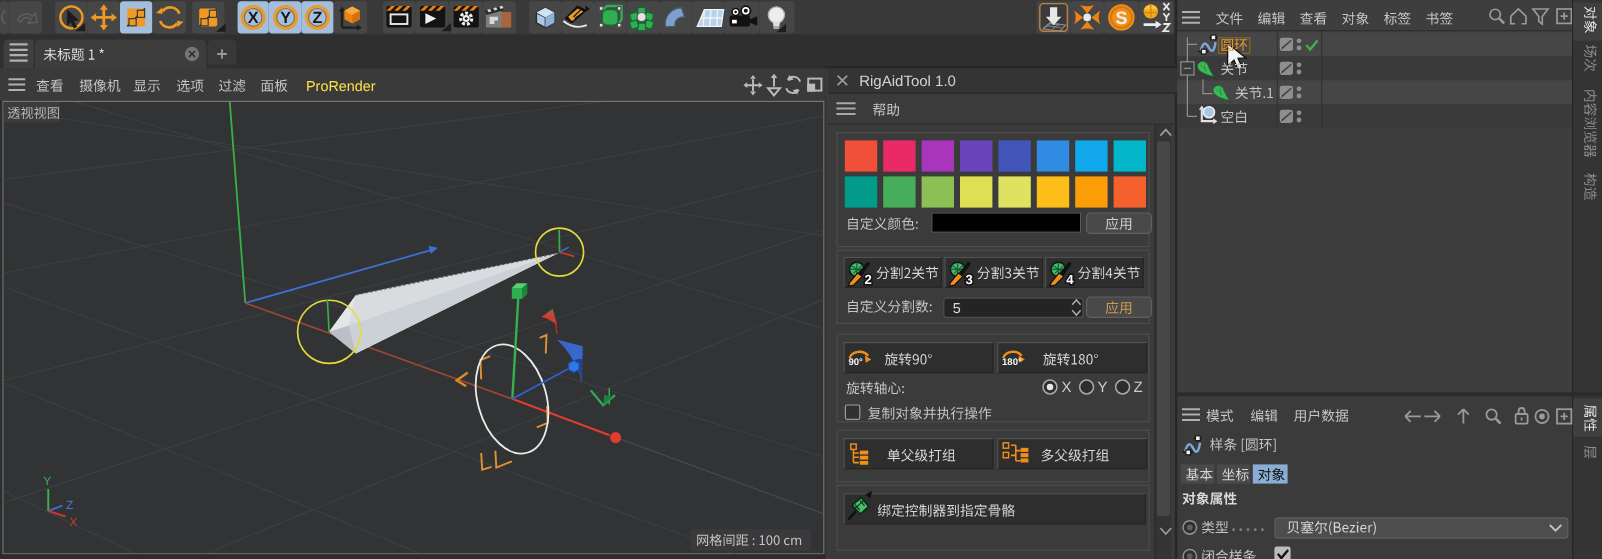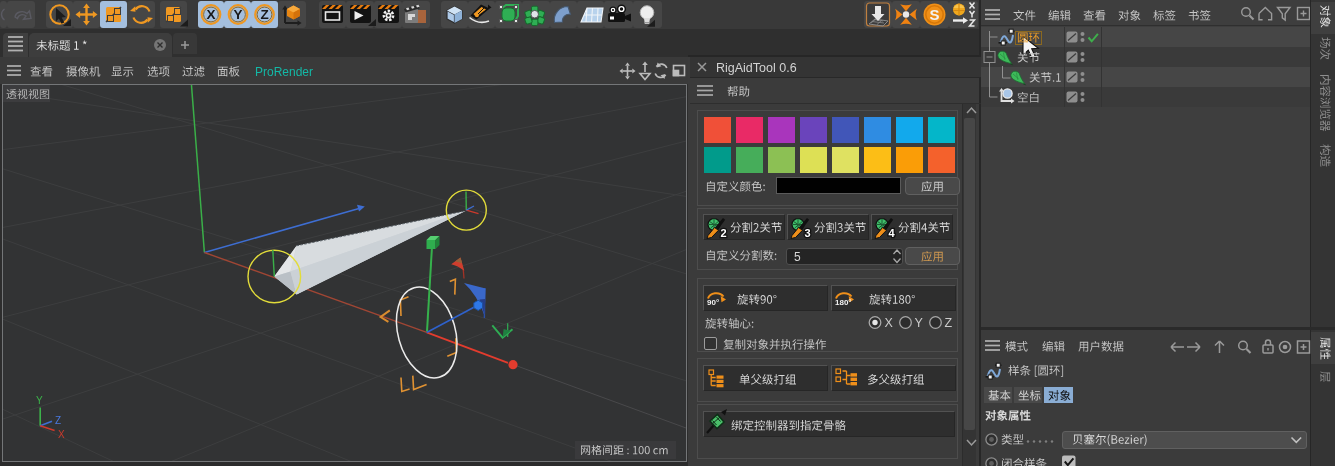--- a/index.html
+++ b/index.html
@@ -1,21 +1,21 @@
 <!DOCTYPE html>
 <html><head><meta charset="utf-8"><style>
 *{margin:0;padding:0;box-sizing:border-box}
 html,body{width:1335px;height:466px;overflow:hidden;background:#2d2d2d;
  font-family:"Liberation Sans",sans-serif;-webkit-font-smoothing:antialiased}
 #root{position:relative;width:1335px;height:466px;background:#2d2d2d}
 .abs{position:absolute}
 svg.t{position:absolute;overflow:visible}
 .tile{position:absolute;top:1px;height:27px;background:#464646;border-radius:3px}
 .tileb{background:#a4bfde}
-.lat{position:absolute;color:#14b8a6;font-size:12px;white-space:pre}
+.lat{position:absolute;color:#fde047;font-size:12px;white-space:pre}
 </style></head>
 <body>
 <div id="root">
 <div class="abs" style="left:0px;top:0px;width:981px;height:29px;background:#393939"></div>
     <div class="abs" style="left:0px;top:29px;width:981px;height:28px;background:#2f2f2f"></div>
     <div class="abs" style="left:0px;top:57px;width:688px;height:27px;background:#3a3a3a"></div>
     <div class="abs" style="left:2px;top:84px;width:685px;height:378px;background:#323334;border:1px solid #747678"></div>
     <div class="abs" style="left:0px;top:462px;width:688px;height:4px;background:#2b2b2b"></div>
     <div class="abs" style="left:688px;top:57px;width:293px;height:409px;background:#3b3b3b"></div>
     <div class="abs" style="left:688px;top:55px;width:293px;height:2px;background:#262626"></div>
@@ -539,21 +539,21 @@
       <rect x="1062" y="455.5" width="13.5" height="13.5" rx="2" fill="#bcbcbc"></rect>
       <path d="M1064.8 461.5 l3 3.6 5.6 -6.8" fill="none" stroke="#151515" stroke-width="2"></path>
     </svg>
     <div class="abs" style="left:984px;top:387px;width:28px;height:16px;background:#494949"></div>
     <div class="abs" style="left:1014px;top:387px;width:28px;height:16px;background:#494949"></div>
     <div class="abs" style="left:1044px;top:387px;width:29px;height:16px;background:#8aadd4"></div>
     <div class="abs" style="left:1062px;top:431px;width:245px;height:18px;background:#4d4d4d;border:1px solid #606060;border-radius:3px"></div>
     <svg class="abs" style="left:1288px;top:435px" width="16" height="10" viewBox="0 0 16 10">
       <path d="M3.5 2.5 l4.8 4.8 4.8 -4.8" fill="none" stroke="#c0c0c0" stroke-width="1.6"></path>
     </svg>
-<div class="lat" style="left:716px;top:61px;color:#d2d2d2;font-size:12.5px">RigAidTool 0.6</div>
+<div class="lat" style="left:716px;top:61px;color:#d2d2d2;font-size:12.5px">RigAidTool 1.0</div>
     <div class="lat" style="left:255px;top:65px">ProRender</div>
     <div class="lat" style="left:794px;top:250px;color:#d8d8d8">5</div>
 <svg class="t" style="left:36px;top:37.8px" width="53" height="15.2" viewBox="0 -11.7 53 15.2">
       <path fill="#e4e4e4" d="M5.3 -9.6V-7.8H1.5V-6.9H5.3V-4.9H0.7V-4.1H4.8C3.7 -2.6 2 -1.2 0.4 -0.4C0.6 -0.3 0.9 0.1 1 0.3C2.5 -0.5 4.2 -1.9 5.3 -3.4V0.9H6.2V-3.4C7.3 -1.9 8.9 -0.5 10.5 0.3C10.6 0.1 10.9 -0.3 11.1 -0.5C9.5 -1.2 7.7 -2.6 6.7 -4.1H10.8V-4.9H6.2V-6.9H10.1V-7.8H6.2V-9.6Z M16.9 -8.8V-8H21.9V-8.8ZM20.5 -3.7C21 -2.6 21.5 -1.1 21.7 -0.2L22.5 -0.5C22.3 -1.4 21.8 -2.8 21.2 -4ZM17.1 -3.9C16.8 -2.7 16.3 -1.5 15.7 -0.7C15.9 -0.6 16.2 -0.3 16.4 -0.2C17 -1.1 17.6 -2.4 17.9 -3.8ZM16.4 -6V-5.2H18.8V-0.2C18.8 -0.1 18.8 -0 18.6 0C18.4 0 17.9 0 17.3 -0C17.4 0.3 17.5 0.6 17.6 0.9C18.4 0.9 18.9 0.9 19.3 0.7C19.6 0.6 19.7 0.3 19.7 -0.2V-5.2H22.5V-6ZM13.8 -9.7V-7.2H12.1V-6.4H13.6C13.3 -5 12.5 -3.3 11.8 -2.5C11.9 -2.3 12.2 -1.9 12.3 -1.7C12.8 -2.4 13.4 -3.6 13.8 -4.9V0.9H14.7V-5.1C15.1 -4.5 15.5 -3.8 15.7 -3.5L16.2 -4.1C16 -4.5 15 -5.7 14.7 -6.1V-6.4H16.2V-7.2H14.7V-9.7Z M25 -7.1H27.4V-6.2H25ZM25 -8.5H27.4V-7.7H25ZM24.2 -9.2V-5.6H28.2V-9.2ZM31 -6.1C30.9 -3.1 30.7 -1.6 28.3 -0.9C28.4 -0.7 28.6 -0.5 28.7 -0.3C31.3 -1.2 31.6 -2.9 31.7 -6.1ZM31.4 -2.1C32.1 -1.6 33 -0.9 33.4 -0.4L34 -0.9C33.5 -1.4 32.6 -2.1 31.9 -2.6ZM24.4 -3.5C24.4 -1.8 24.1 -0.4 23.4 0.5C23.6 0.6 23.9 0.8 24 0.9C24.4 0.3 24.7 -0.3 24.9 -1.1C25.9 0.4 27.6 0.7 30.1 0.7H33.8C33.8 0.4 33.9 0.1 34.1 -0.1C33.4 -0 30.6 -0 30.1 -0C28.7 -0.1 27.5 -0.1 26.6 -0.5V-2.1H28.6V-2.8H26.6V-4H28.8V-4.7H23.6V-4H25.9V-0.9C25.6 -1.2 25.3 -1.6 25 -2C25.1 -2.5 25.1 -2.9 25.2 -3.4ZM29.2 -7.3V-2.5H29.9V-6.7H32.7V-2.5H33.4V-7.3H31.3C31.4 -7.6 31.6 -8 31.7 -8.4H34V-9.1H28.7V-8.4H30.8C30.7 -8.1 30.6 -7.6 30.5 -7.3Z M38.1 0H42.7V-0.9H41V-8.4H40.2C39.8 -8.2 39.2 -8 38.5 -7.8V-7.2H40V-0.9H38.1Z M47.8 -5.4 48.7 -6.5 49.6 -5.4 50.1 -5.8 49.4 -7 50.6 -7.5 50.5 -8.1 49.1 -7.8 49 -9.2H48.4L48.3 -7.8L47 -8.1L46.8 -7.5L48 -7L47.3 -5.8Z"></path>
     </svg>
     <svg class="t" style="left:30px;top:63.8px" width="24" height="15.2" viewBox="0 -11.7 24 15.2">
       <path fill="#c8c8c8" d="M3.4 -2.5H8.1V-1.5H3.4ZM3.4 -4H8.1V-3.1H3.4ZM2.5 -4.7V-0.9H8.9V-4.7ZM0.9 -0.2V0.6H10.7V-0.2ZM5.3 -9.7V-8.2H0.7V-7.4H4.4C3.4 -6.3 1.8 -5.4 0.4 -4.9C0.6 -4.7 0.9 -4.4 1 -4.2C2.5 -4.8 4.2 -6 5.3 -7.4V-5H6.1V-7.4C7.2 -6.1 8.9 -4.9 10.5 -4.3C10.6 -4.5 10.9 -4.8 11.1 -5C9.6 -5.4 8.1 -6.4 7.1 -7.4H10.9V-8.2H6.1V-9.7Z M15.3 -2.5H20.3V-1.7H15.3ZM15.3 -3.1V-3.9H20.3V-3.1ZM15.3 -1.1H20.3V-0.2H15.3ZM21 -9.6C19.2 -9.2 15.7 -9 12.9 -9C12.9 -8.8 13 -8.5 13 -8.3C14 -8.3 15.1 -8.4 16.2 -8.4C16.1 -8.1 16 -7.9 15.9 -7.6H13V-6.9H15.7C15.6 -6.6 15.4 -6.3 15.3 -6.1H12.2V-5.3H14.9C14.2 -4.1 13.2 -3.1 11.9 -2.3C12.1 -2.2 12.3 -1.8 12.4 -1.6C13.2 -2.1 13.9 -2.7 14.5 -3.3V0.9H15.3V0.5H20.3V0.9H21.2V-4.5H15.4C15.6 -4.8 15.7 -5.1 15.9 -5.3H22.3V-6.1H16.2C16.4 -6.3 16.5 -6.6 16.6 -6.9H21.7V-7.6H16.9L17.1 -8.5C18.8 -8.6 20.4 -8.7 21.6 -8.9Z"></path>
     </svg>
     <svg class="t" style="left:65.5px;top:63.8px" width="36" height="15.2" viewBox="0 -11.7 36 15.2">
       <path fill="#c8c8c8" d="M1.8 -9.7V-7.6H0.5V-6.8H1.8V-4.3C1.3 -4.1 0.8 -4 0.4 -3.9L0.6 -3L1.8 -3.5V-0.1C1.8 0 1.8 0.1 1.6 0.1C1.5 0.1 1.1 0.1 0.7 0.1C0.8 0.3 0.9 0.7 0.9 0.9C1.6 0.9 2 0.9 2.3 0.7C2.5 0.6 2.6 0.4 2.6 -0.1V-3.8L3.7 -4.2L3.5 -4.9L2.6 -4.6V-6.8H3.7V-7.6H2.6V-9.7ZM9.1 -8.5V-7.7H5.4V-8.5ZM3.9 -4.9 4 -4.2C5.3 -4.3 7.2 -4.4 9.1 -4.5V-4H9.8V-4.5L11 -4.6L11 -5.2L9.8 -5.2V-8.5H10.9V-9.2H3.7V-8.5H4.6V-5ZM9.1 -7.2V-6.4H5.4V-7.2ZM9.1 -5.8V-5.1L5.4 -5V-5.8ZM3.5 -2.1C4 -1.8 4.4 -1.5 4.9 -1.1C4.3 -0.5 3.6 0 3 0.3C3.1 0.4 3.3 0.7 3.4 0.9C4.2 0.6 4.8 0 5.4 -0.7C5.8 -0.4 6 -0.1 6.3 0.1L6.8 -0.4C6.5 -0.7 6.2 -0.9 5.9 -1.2C6.3 -1.9 6.7 -2.6 6.9 -3.5L6.5 -3.7L6.3 -3.6H3.5V-2.9H6C5.8 -2.5 5.6 -2 5.3 -1.7C4.9 -2 4.4 -2.3 4 -2.5ZM9.9 -3C9.6 -2.3 9.3 -1.8 8.9 -1.3C8.5 -1.8 8.2 -2.4 8 -3ZM7 -3.7V-3H7.3C7.5 -2.2 7.9 -1.4 8.3 -0.9C7.7 -0.3 7 0.1 6.3 0.3C6.4 0.4 6.6 0.7 6.7 0.9C7.5 0.6 8.2 0.2 8.8 -0.3C9.3 0.2 9.9 0.6 10.6 0.9C10.7 0.7 10.9 0.4 11.1 0.3C10.4 0 9.8 -0.3 9.3 -0.8C10 -1.5 10.5 -2.4 10.8 -3.5L10.3 -3.7L10.2 -3.7Z M17.1 -8.2H19.2C19 -7.8 18.7 -7.5 18.5 -7.2H16.3C16.6 -7.5 16.9 -7.9 17.1 -8.2ZM17.1 -9.6C16.6 -8.7 15.7 -7.5 14.4 -6.6C14.6 -6.5 14.9 -6.2 15 -6C15.2 -6.2 15.4 -6.3 15.6 -6.5V-4.7H17.4C16.8 -4.3 16 -3.8 14.8 -3.4C15 -3.3 15.2 -3 15.3 -2.9C16.3 -3.2 17.1 -3.6 17.6 -4C17.8 -3.9 18 -3.7 18.1 -3.5C17.4 -2.8 15.9 -2.1 14.8 -1.7C15 -1.6 15.2 -1.3 15.3 -1.2C16.3 -1.5 17.6 -2.3 18.4 -3C18.6 -2.8 18.7 -2.6 18.7 -2.3C17.8 -1.4 16.1 -0.5 14.7 -0.1C14.9 0 15.1 0.3 15.2 0.5C16.4 0.1 17.9 -0.7 18.9 -1.6C19 -0.9 18.9 -0.3 18.6 -0C18.4 0.2 18.3 0.2 18 0.2C17.8 0.2 17.6 0.2 17.3 0.1C17.4 0.4 17.5 0.7 17.5 0.9C17.8 0.9 18 0.9 18.2 0.9C18.6 0.9 18.9 0.8 19.2 0.5C19.7 0 19.9 -1.2 19.5 -2.4L20 -2.7C20.5 -1.4 21.2 -0.3 22.1 0.3C22.2 0.1 22.5 -0.2 22.7 -0.4C21.8 -0.9 21.1 -1.9 20.7 -3C21.1 -3.2 21.6 -3.5 22 -3.7L21.4 -4.3C20.8 -3.9 20 -3.4 19.3 -3C19 -3.5 18.6 -4 18.1 -4.5L18.4 -4.7H21.8V-7.2H19.4C19.7 -7.6 20 -8.1 20.3 -8.5L19.8 -8.9L19.6 -8.8H17.5L17.9 -9.5ZM16.4 -6.6H18.4C18.4 -6.2 18.3 -5.8 18 -5.4H16.4ZM19.1 -6.6H21V-5.4H18.8C19 -5.8 19.1 -6.2 19.1 -6.6ZM14.5 -9.6C13.9 -7.9 12.9 -6.2 11.8 -5C12 -4.8 12.2 -4.4 12.3 -4.2C12.7 -4.5 13 -5 13.3 -5.4V0.9H14.1V-6.8C14.6 -7.6 15 -8.5 15.3 -9.4Z M28.7 -9V-5.3C28.7 -3.5 28.6 -1.2 27 0.4C27.2 0.5 27.5 0.8 27.7 0.9C29.3 -0.8 29.6 -3.4 29.6 -5.3V-8.2H31.7V-0.8C31.7 0.2 31.8 0.4 32 0.6C32.2 0.7 32.4 0.8 32.6 0.8C32.8 0.8 33.1 0.8 33.2 0.8C33.5 0.8 33.7 0.8 33.8 0.6C34 0.5 34.1 0.3 34.2 0C34.2 -0.3 34.3 -1.1 34.3 -1.8C34 -1.9 33.8 -2 33.6 -2.2C33.6 -1.4 33.6 -0.8 33.5 -0.5C33.5 -0.3 33.5 -0.1 33.4 -0.1C33.4 -0 33.3 0 33.2 0C33.1 0 32.9 0 32.9 0C32.8 0 32.7 -0 32.7 -0.1C32.6 -0.1 32.6 -0.3 32.6 -0.7V-9ZM25.5 -9.7V-7.2H23.6V-6.4H25.4C25 -4.8 24.1 -3 23.3 -2C23.5 -1.8 23.7 -1.5 23.8 -1.2C24.4 -2 25 -3.3 25.5 -4.7V0.9H26.3V-4.4C26.8 -3.8 27.3 -3.1 27.6 -2.7L28.1 -3.4C27.8 -3.7 26.7 -4.9 26.3 -5.3V-6.4H28V-7.2H26.3V-9.7Z"></path>

